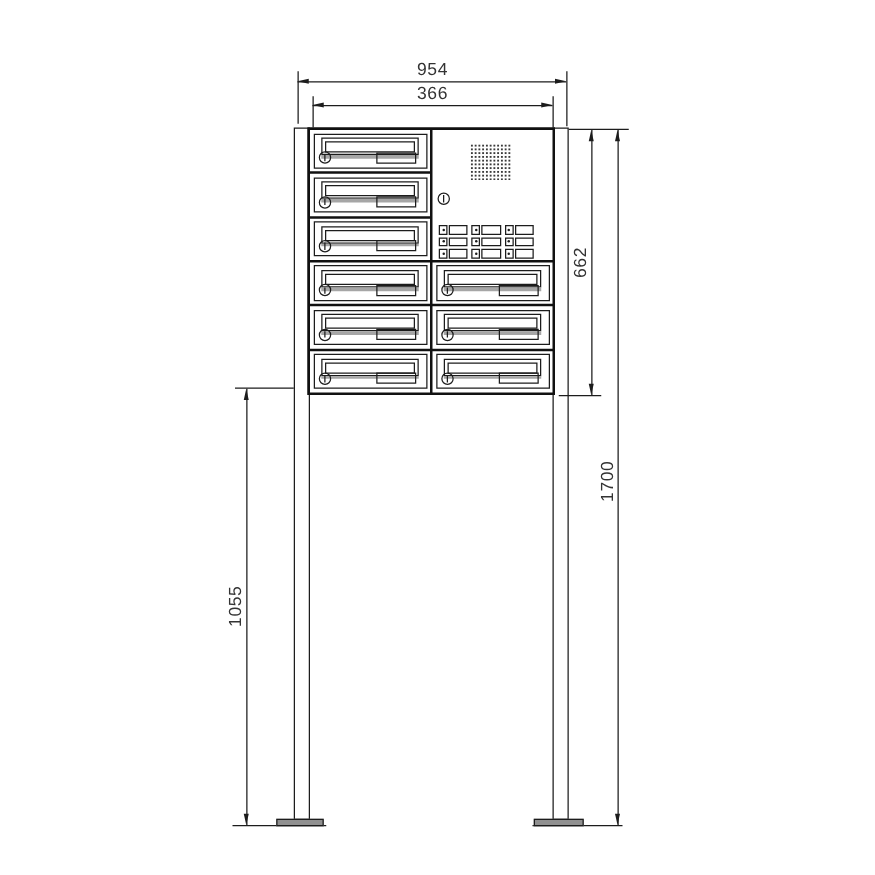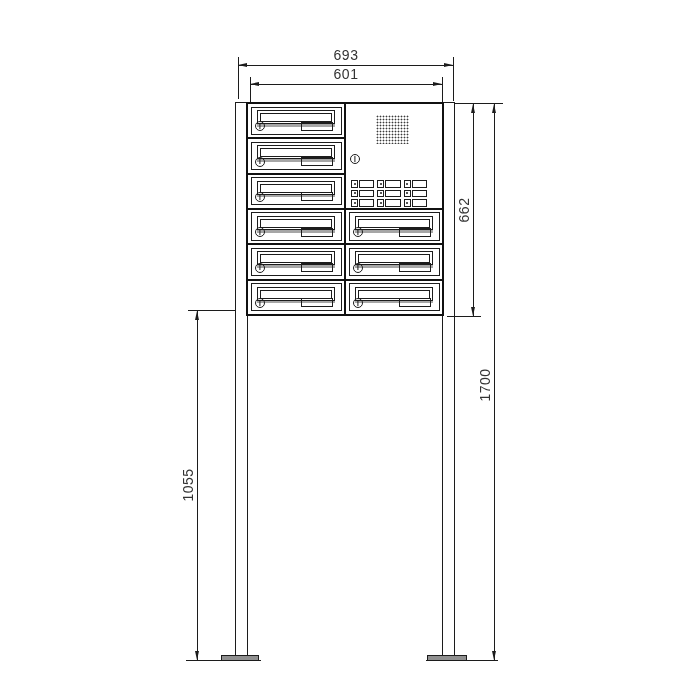--- a/index.html
+++ b/index.html
@@ -203,28 +203,28 @@
           <div class="plate"></div>
         </div>
       </div>
     </div>
 
   <div class="vline dim" style="left:238px;top:57px;height:42px"></div>
   <div class="vline dim" style="left:453px;top:57px;height:44px"></div>
   <div class="hline dim" style="left:238px;top:65px;width:215px"></div>
   <div class="arr a-left dim" style="left:238px;top:65px"></div>
   <div class="arr a-right dim" style="left:453px;top:65px"></div>
-  <div class="dim-label h" style="left:346px;top:63px">693</div>
+  <div class="dim-label h" style="left:346px;top:63px">954</div>
 
   <div class="vline dim" style="left:250px;top:77px;height:25px"></div>
   <div class="vline dim" style="left:442px;top:77px;height:25px"></div>
   <div class="hline dim" style="left:250px;top:84px;width:192px"></div>
   <div class="arr a-left dim" style="left:250px;top:84px"></div>
   <div class="arr a-right dim" style="left:442px;top:84px"></div>
-  <div class="dim-label h" style="left:346px;top:82px">601</div>
+  <div class="dim-label h" style="left:346px;top:82px">366</div>
 
   <div class="hline dim" style="left:455px;top:103px;width:48px"></div>
   <div class="hline dim" style="left:447px;top:316px;width:34px"></div>
   <div class="vline dim" style="left:473px;top:104px;height:212px"></div>
   <div class="arr a-up dim" style="left:473px;top:104px"></div>
   <div class="arr a-down dim" style="left:473px;top:316px"></div>
   <div class="dim-label v" style="left:464px;top:210px">662</div>
 
   <div class="vline dim" style="left:494px;top:104px;height:556px"></div>
   <div class="arr a-up dim" style="left:494px;top:104px"></div>

